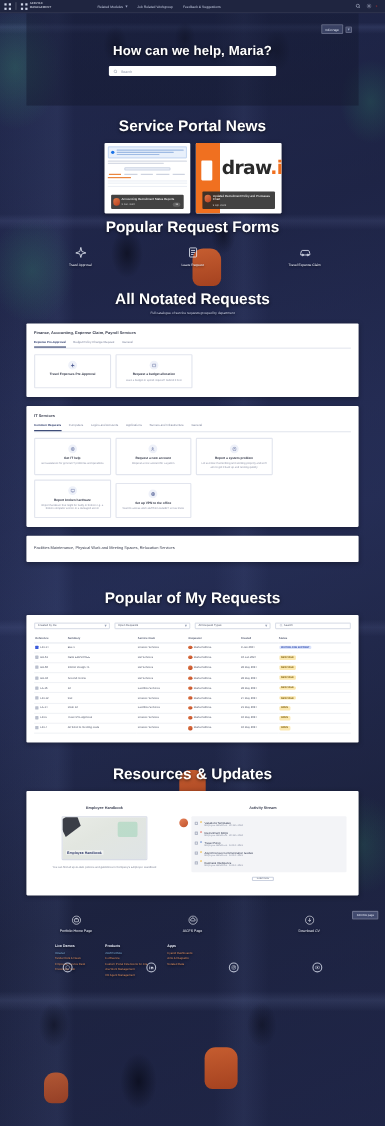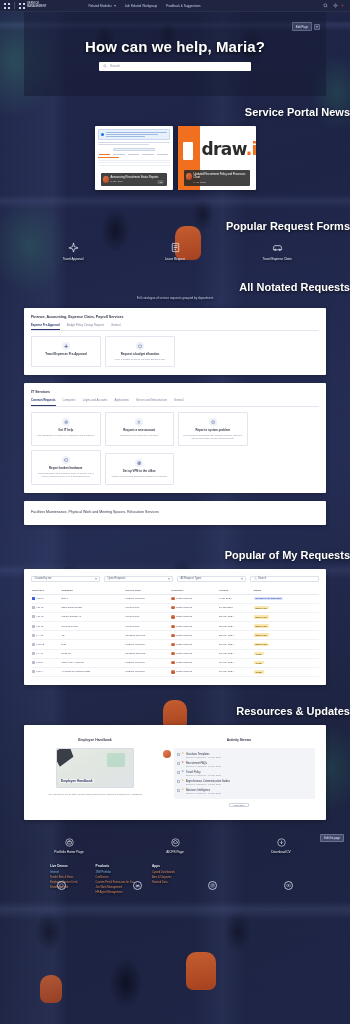--- a/index.html
+++ b/index.html
@@ -104,21 +104,21 @@
   }
 
   
   .hero {
     position:relative; z-index:10; height:84px;
     display:flex; flex-direction:column; align-items:center; justify-content:center;
     background:linear-gradient(180deg, rgba(20,25,48,.45), rgba(20,25,48,.52));
     margin:0 24px;
   }
   .hero h1 {
-    font-size:15px; font-weight:bold; letter-spacing:.1px;
+    font-size:12px; font-weight:bold; letter-spacing:.1px;
     text-shadow:0 1px 3px rgba(0,0,0,.75);
   }
   .hero-search {
     margin-top:7px; width:152px; height:9px; background:#fff; border-radius:1px;
     display:flex; align-items:center; gap:3px; padding:0 4px;
   }
   .hero-search svg { width:4px;height:4px; color:#7a8398; flex:none; }
   .hero-search .ph { font-size:3.2px; color:#8b93a8; }
   .getpage {
     position:absolute; right:6px; top:10px; display:flex; gap:2px; align-items:center;
@@ -129,21 +129,21 @@
   }
   .getpage .gp-arrow {
     background:#3a4264; border:.4px solid rgba(255,255,255,.2);
     width:6px;height:6px; display:flex;align-items:center;justify-content:center;
     border-radius:1px;
   }
   .rule { height:1px; background:rgba(255,255,255,.35); margin:0 24px; }
 
   
   .sect-title {
-    text-align:right; font-size:11px; font-weight:bold; padding-top:9px;
+    text-align:center; font-size:14px; font-weight:bold; padding-top:9px;
     text-shadow:0 1px 3px rgba(0,0,0,.7); position:relative; z-index:10;
   }
   .sect-sub {
     text-align:center; font-size:3px; color:#c7cde0; margin-top:2.5px;
     position:relative; z-index:10; text-shadow:0 1px 2px rgba(0,0,0,.6);
   }
 
   
   .news-row {
     position:relative; z-index:10;
@@ -449,21 +449,21 @@
       <span>draw</span><em>.i</em>
     </div>
     <div class="news-overlay">
       <span class="nv-av"></span>
       <div class="nv-t">Updated Recruitment Policy and Processes Chart</div>
       <div class="nv-d">9 Apr. 2023</div>
     </div>
   </div>
 </div>
 
-<div class="sect-title" style="padding-top:30px">Popular Request Forms</div>
+<div class="sect-title" style="padding-top:4px">Popular Request Forms</div>
 <div class="forms-row">
   <div class="form-item">
     <div class="form-ic">
       <svg viewBox="0 0 24 24" fill="none" stroke="currentColor" stroke-width="1.6">
           <path d="M12 2l2 8 8 3-8 2-2 7-2-7-8-2 8-3z"></path>
         </svg>
     </div>
     <div class="form-lb">Travel Approval</div>
   </div>
   <div class="form-item">

